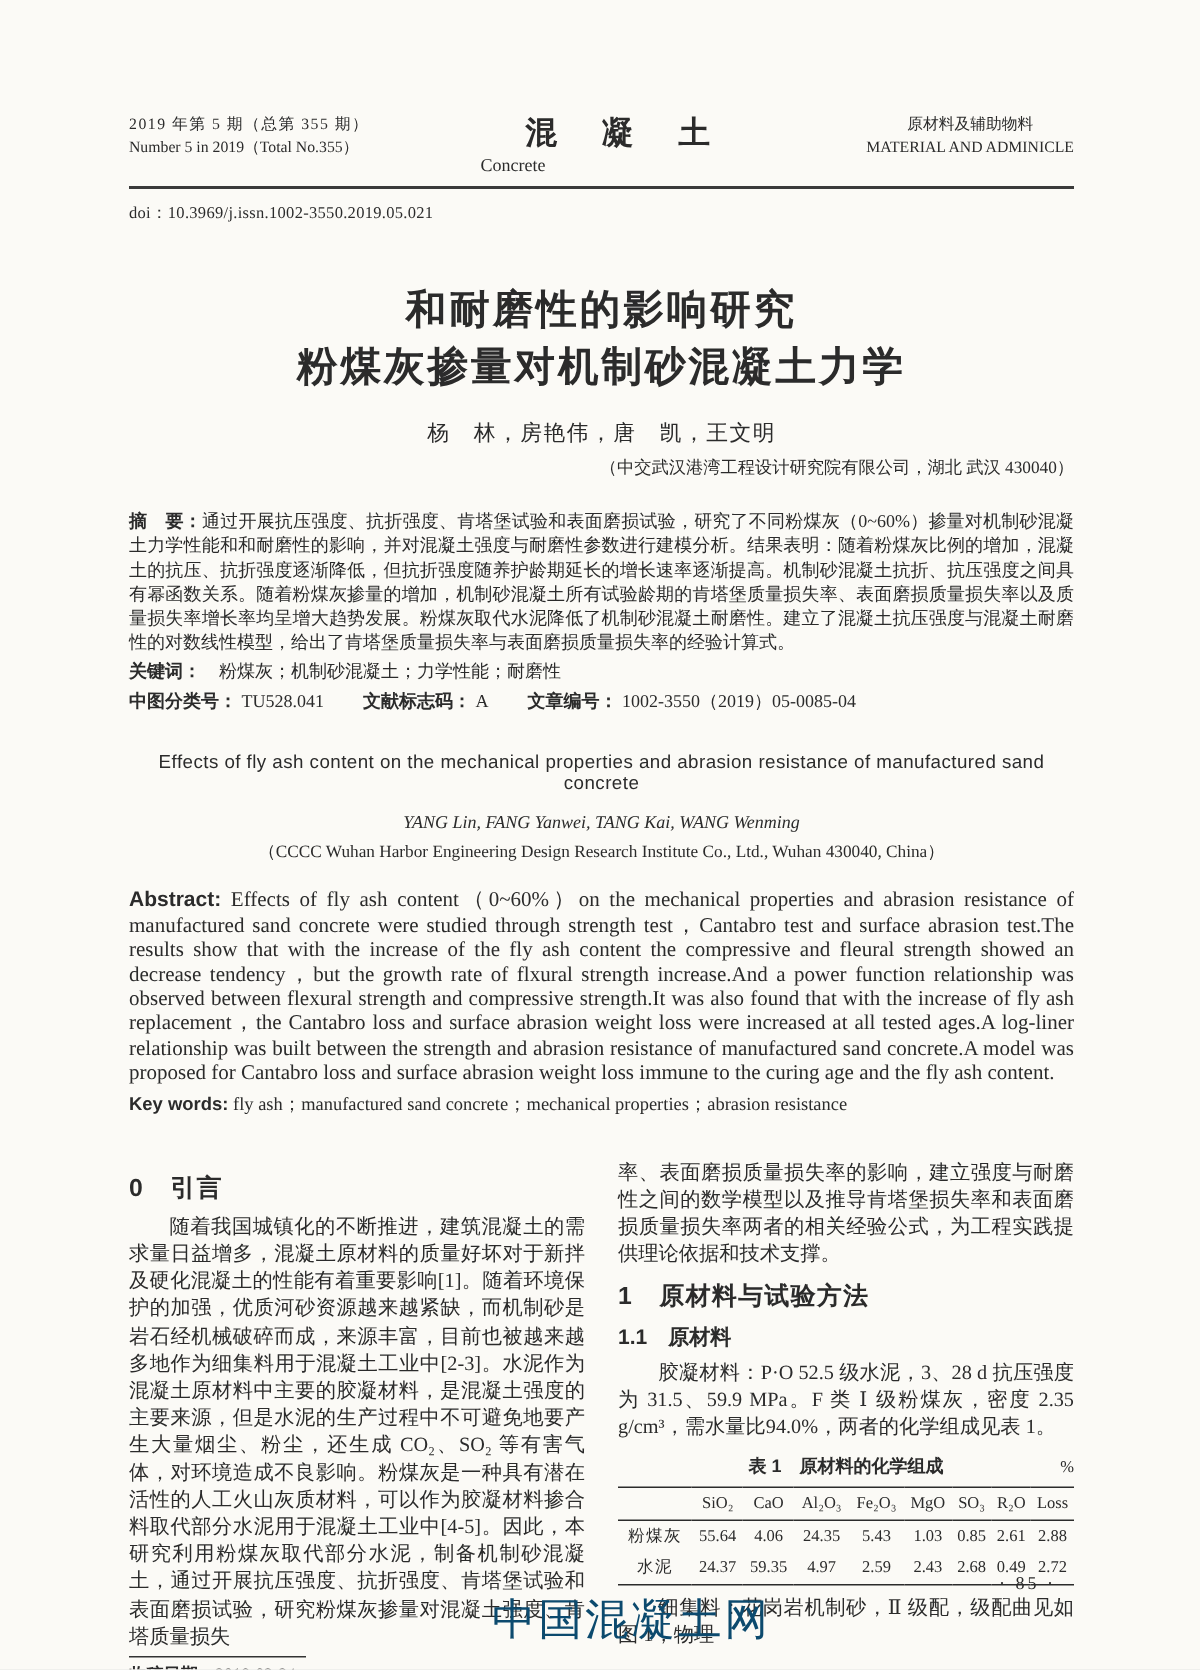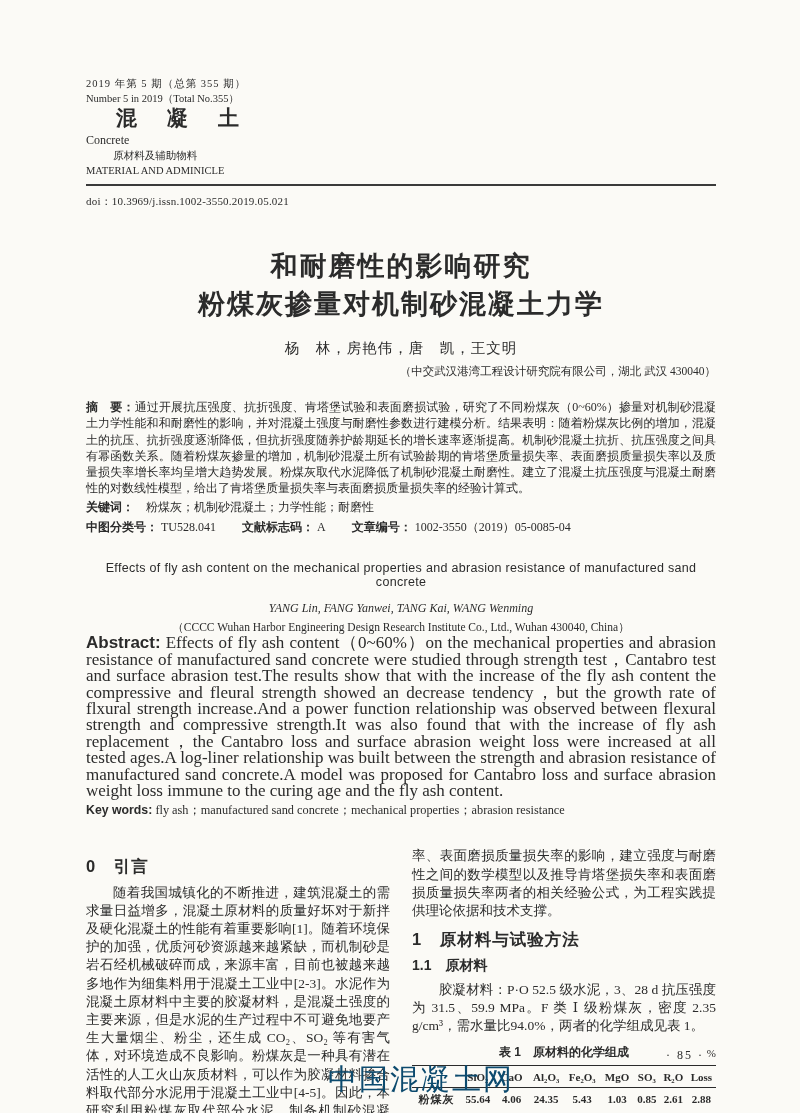--- a/index.html
+++ b/index.html
@@ -9,21 +9,21 @@
     width:800px; height:1113px;
     margin:0 auto;
     background:#fbfaf6;
     color:#2b2b2b;
     font-family:"Liberation Serif","DejaVu Serif",serif;
     overflow:hidden;
   }
   .content { padding:76px 84px 0 86px; }
 
   
-  .jhdr { display:flex; justify-content:space-between; align-items:flex-start;flex-direction:column; }
+  .jhdr { display:flex; justify-content:space-between; align-items:flex-start; }
   .jhdr-left, .jhdr-right { font-size:10.5px; line-height:15px; }
   .jhdr-left .cn { letter-spacing:1px; }
   .jhdr-right { text-align:center; }
   .jhdr-center { text-align:left; margin-top:-2px; }
   .journal-cn { font-size:21px; font-weight:bold; letter-spacing:30px; padding-left:30px; }
   .journal-en { font-size:12px; margin-top:1px; }
   .hdr-rule { border-bottom:2px solid #3a3a3a; margin-top:6px; }
   .doi { font-size:11px; margin-top:8px; letter-spacing:.2px; }
 
   
@@ -38,21 +38,21 @@
   .lbl { font-family:"Liberation Sans","DejaVu Sans",sans-serif; font-weight:bold; }
   .kw-line { font-size:12px; line-height:16.3px; margin-top:2px; }
   .meta-line { font-size:12px; line-height:16.3px; margin-top:4px; }
   .meta-line .pair { margin-right:26px; }
 
   
   .title-en { margin-top:26px; text-align:center; font-size:12.5px;
     font-family:"Liberation Sans","DejaVu Sans",sans-serif; letter-spacing:.3px; }
   .authors-en { text-align:center; margin-top:12px; font-size:12px; font-style:italic; }
   .affiliation-en { text-align:center; margin-top:4px; font-size:11.5px; }
-  .abs-en { margin-top:0; font-size:17px; line-height:16.4px; text-align:justify; }
+  .abs-en { margin-top:16px; font-size:14px; line-height:16.4px; text-align:justify; }
   .kw-en { font-size:12.3px; margin-top:3px; }
 
   
   .columns { display:flex; gap:22px; margin-top:28px; }
   .col { width:304px; font-size:13.5px; line-height:18.2px; text-align:justify; }
   .h-sec { font-family:"Liberation Sans","DejaVu Sans",sans-serif;
     font-weight:bold; font-size:16.5px; margin:10px 0 8px; letter-spacing:1px; }
   .h-sub { font-family:"Liberation Sans","DejaVu Sans",sans-serif;
     font-weight:bold; font-size:14px; margin:6px 0 6px; }
   .para { text-indent:2em; }
@@ -66,21 +66,21 @@
   
   .tblwrap { margin:8px 0 6px; }
   .tbl-caption { position:relative; text-align:center; font-size:12px;
     font-family:"Liberation Sans","DejaVu Sans",sans-serif; font-weight:bold;
     margin-bottom:4px; }
   .tbl-unit { position:absolute; right:0; top:1px; font-weight:normal;
     font-family:"Liberation Serif",serif; font-size:11px; }
   table { width:100%; border-collapse:collapse; font-size:11px; line-height:14px; }
   table { border-top:1.5px solid #2b2b2b; border-bottom:1.5px solid #2b2b2b; }
   thead tr { border-bottom:1px solid #2b2b2b; }
-  th, td { font-weight:bold; text-align:center; padding:3.5px 0; white-space:nowrap; }
+  th, td { font-weight:normal; text-align:center; padding:3.5px 0; white-space:nowrap; }
   td.rowhead { letter-spacing:1px; }
 
   
   .page-number { position:absolute; right:96px; top:1048px; font-size:12px; letter-spacing:2px; }
   .watermark { position:absolute; left:328px; top:1060px;
     font-family:"Liberation Sans","DejaVu Sans",sans-serif;
     font-size:29px; letter-spacing:2px; color:#0c4a6e; }
 </style>
 </head>
 <body>

